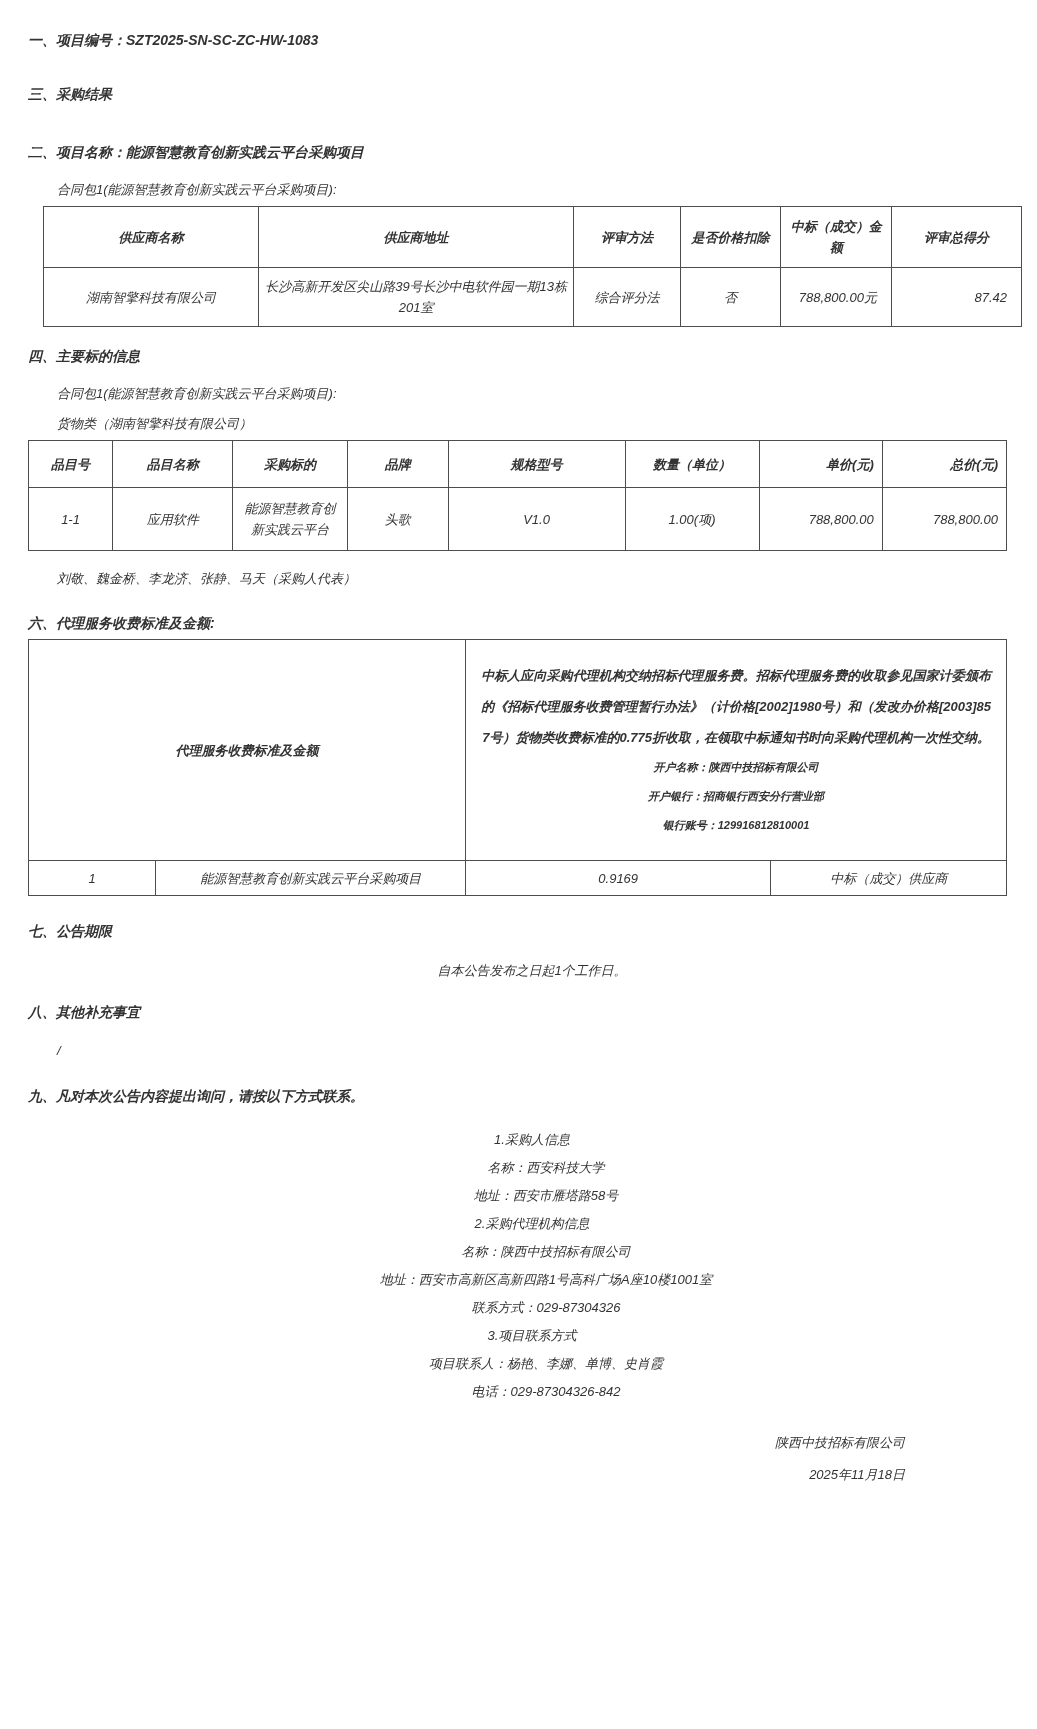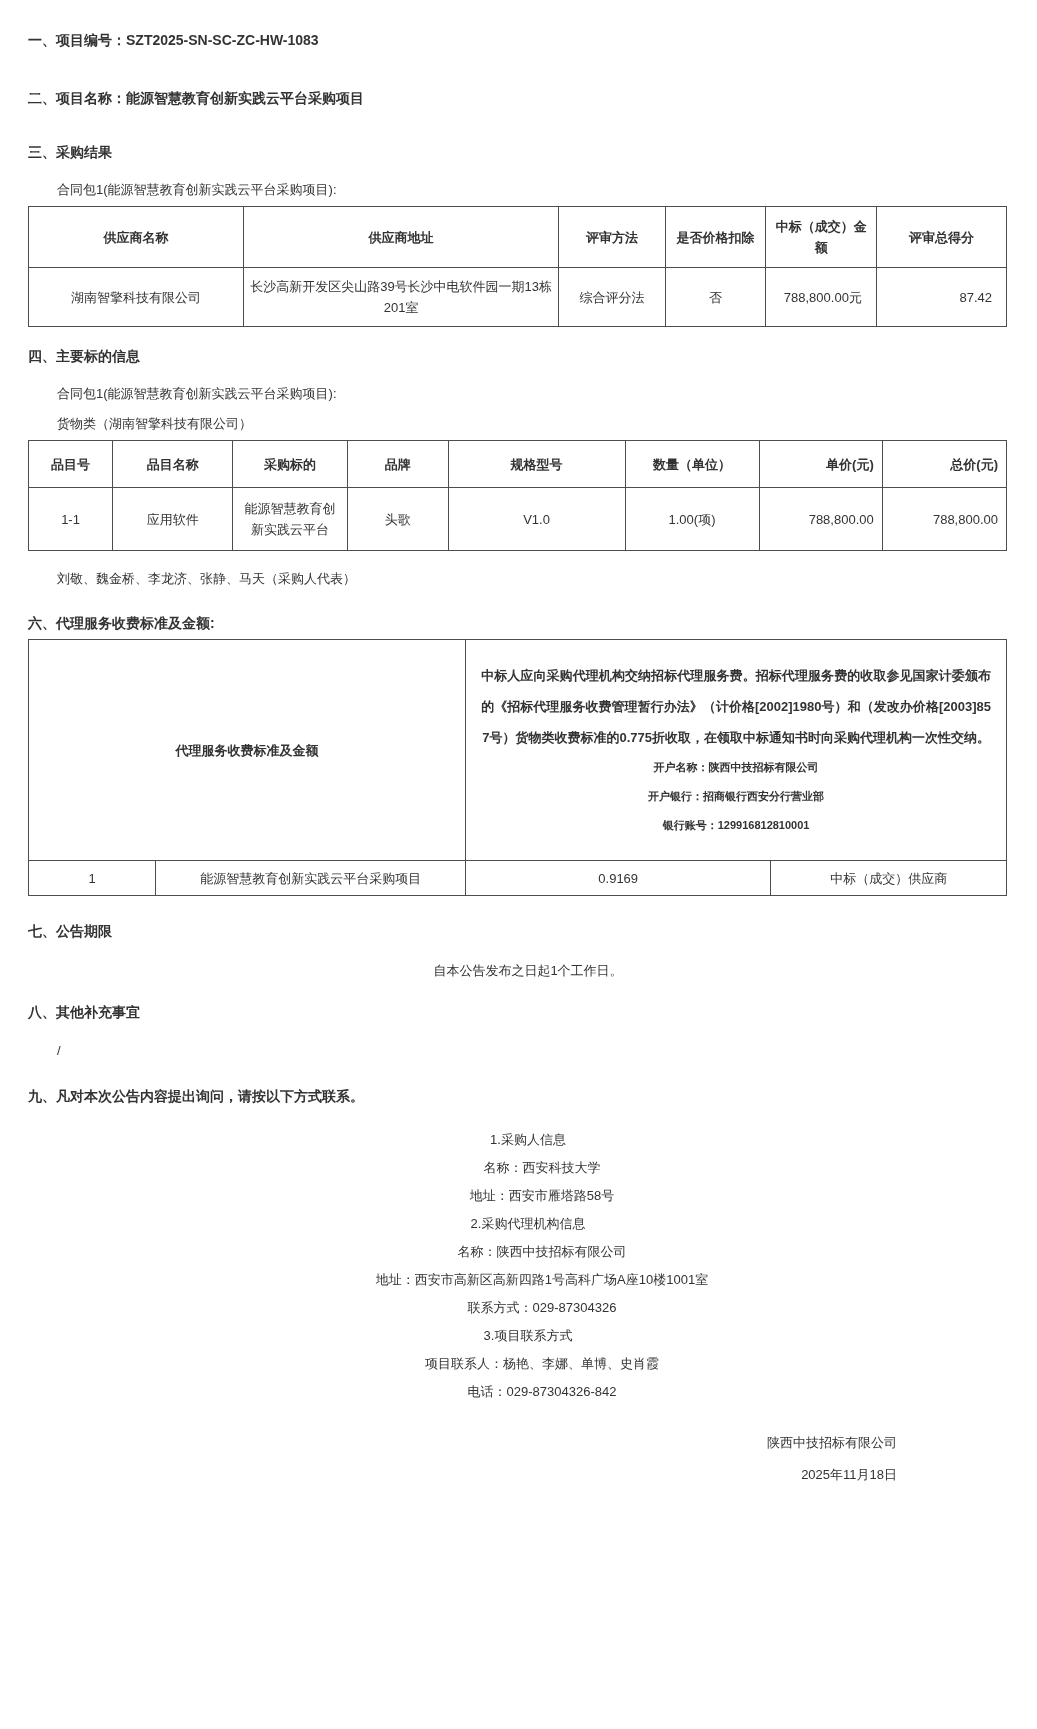--- a/index.html
+++ b/index.html
@@ -1,21 +1,21 @@
 <!DOCTYPE html>
 <html><head>
 <meta charset="utf-8">
 <style>
   html,body { margin:0; padding:0; }
   body {
     width:1037px; height:1729px; background:#ffffff; color:#333333;
     font-family:"Liberation Sans","DejaVu Sans",sans-serif;
     font-size:13px;
   }
-  .page { padding:24px 38px 0 28px; box-sizing:border-box; }
+  .page { padding:24px 30px 0 28px; box-sizing:border-box;font-style:italic; }
 
   .sec-title { font-size:14px; font-weight:bold; line-height:20px; color:#333; }
   .first { margin-top:6px; }
   .mt-34 { margin-top:34px; } .mt-38 { margin-top:38px; }
   .mt-18 { margin-top:18px; } .mt-19 { margin-top:19px; }
   .mt-10 { margin-top:10px; } .mt-16 { margin-top:16px; }
   .mt-24 { margin-top:24px; } .mt-25 { margin-top:25px; }
   .mt-20 { margin-top:20px;text-align:center; } .mt-21 { margin-top:21px; }
   .mt-12 { margin-top:12px; } .mt-27 { margin-top:27px; }
 
@@ -27,21 +27,21 @@
     border-collapse:collapse; table-layout:fixed;
     width:979px; margin-top:6px;
   }
   table.tbl td {
     border:1px solid #4d4d4d; text-align:center; vertical-align:middle;
     font-size:13px; line-height:21px; padding:2px 6px; word-break:break-all;
     color:#333;
   }
   table.tbl tr.hdr td { font-weight:bold; }
 
-  .t-result { margin-top:7px; }
+  .t-result { margin-top:7px;margin-left:15px; }
   .t-result tr.hdr td { height:56px; }
   .t-result tr.data td { height:54px; }
   .t-result td.ra { text-align:right; padding-right:14px; }
 
   .t-subject { margin-top:8px; }
   .t-subject tr.hdr td { height:42px; }
   .t-subject tr.data td { height:58px; }
   .t-subject td.ra { text-align:right; padding-right:8px; }
 
   .t-fee { margin-top:12px; }
@@ -59,25 +59,25 @@
 </style>
 </head>
 <body>
 
 <div class="page">
 
   <div class="sec-title first">
     <span>一、项目编号：</span><span>SZT2025-SN-SC-ZC-HW-1083</span>
   </div>
 
+  <div class="sec-title mt-34">三、采购结果</div>
+
   <div class="sec-title mt-38">
     <span>二、项目名称：</span><span>能源智慧教育创新实践云平台采购项目</span>
   </div>
-
-  <div class="sec-title mt-34">三、采购结果</div>
   <div class="body-line indent1 mt-18">合同包1(能源智慧教育创新实践云平台采购项目):</div>
 
   <table class="tbl t-result">
     <colgroup>
       <col style="width:22%">
         <col style="width:32.2%">
         <col style="width:10.9%">
       <col style="width:10.3%">
         <col style="width:11.3%">
         <col style="width:13.3%">

